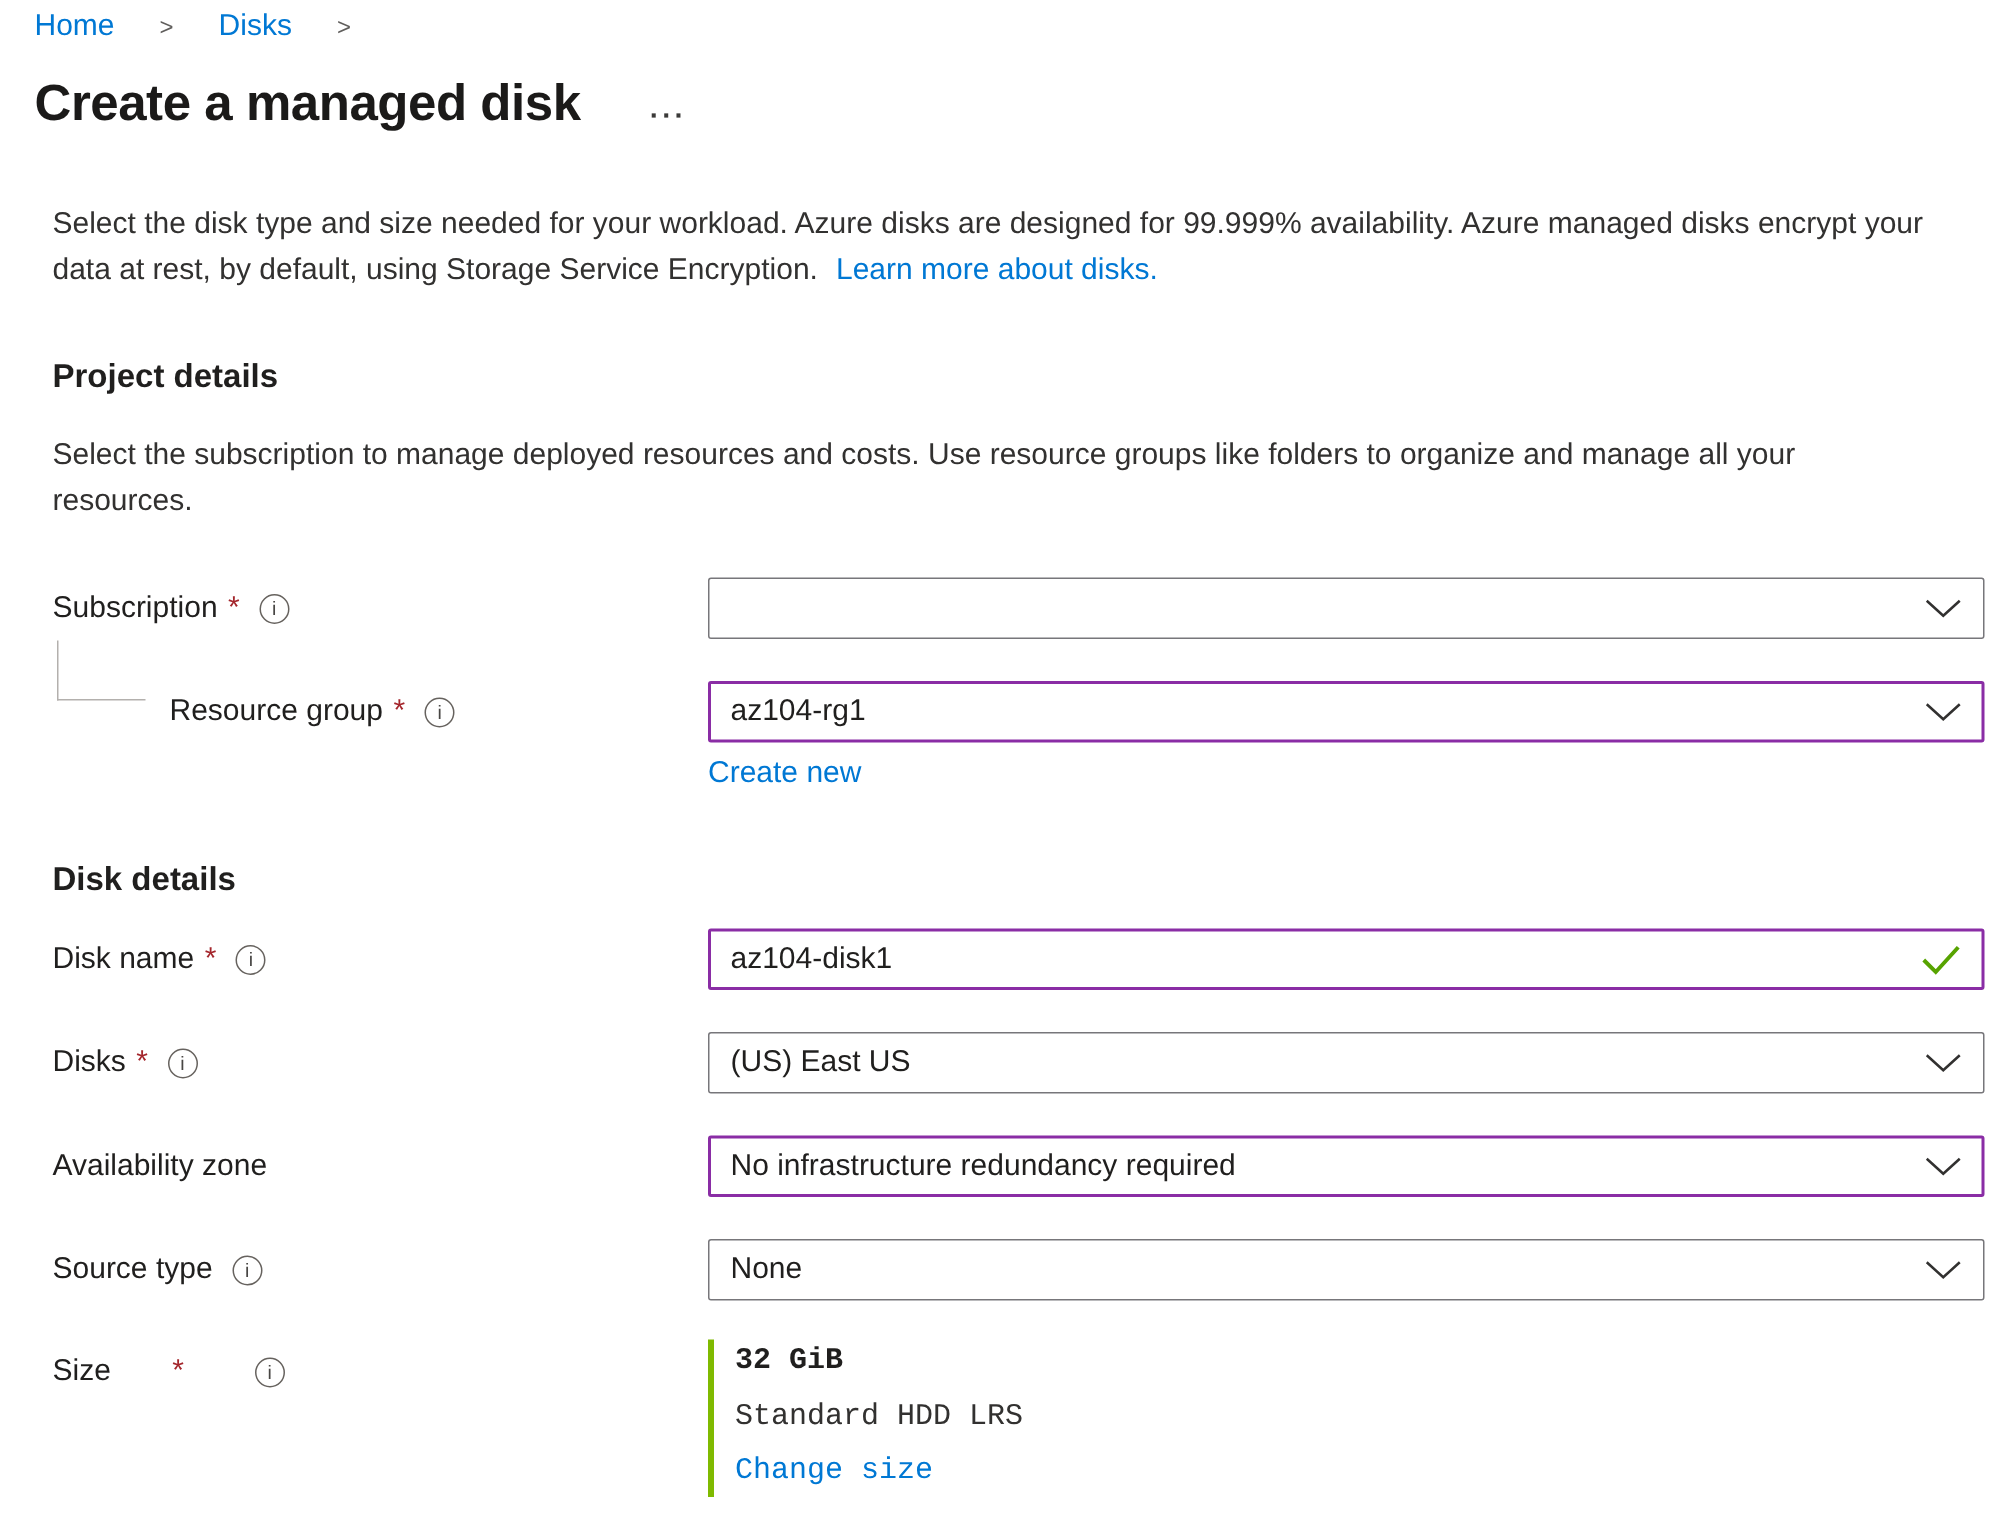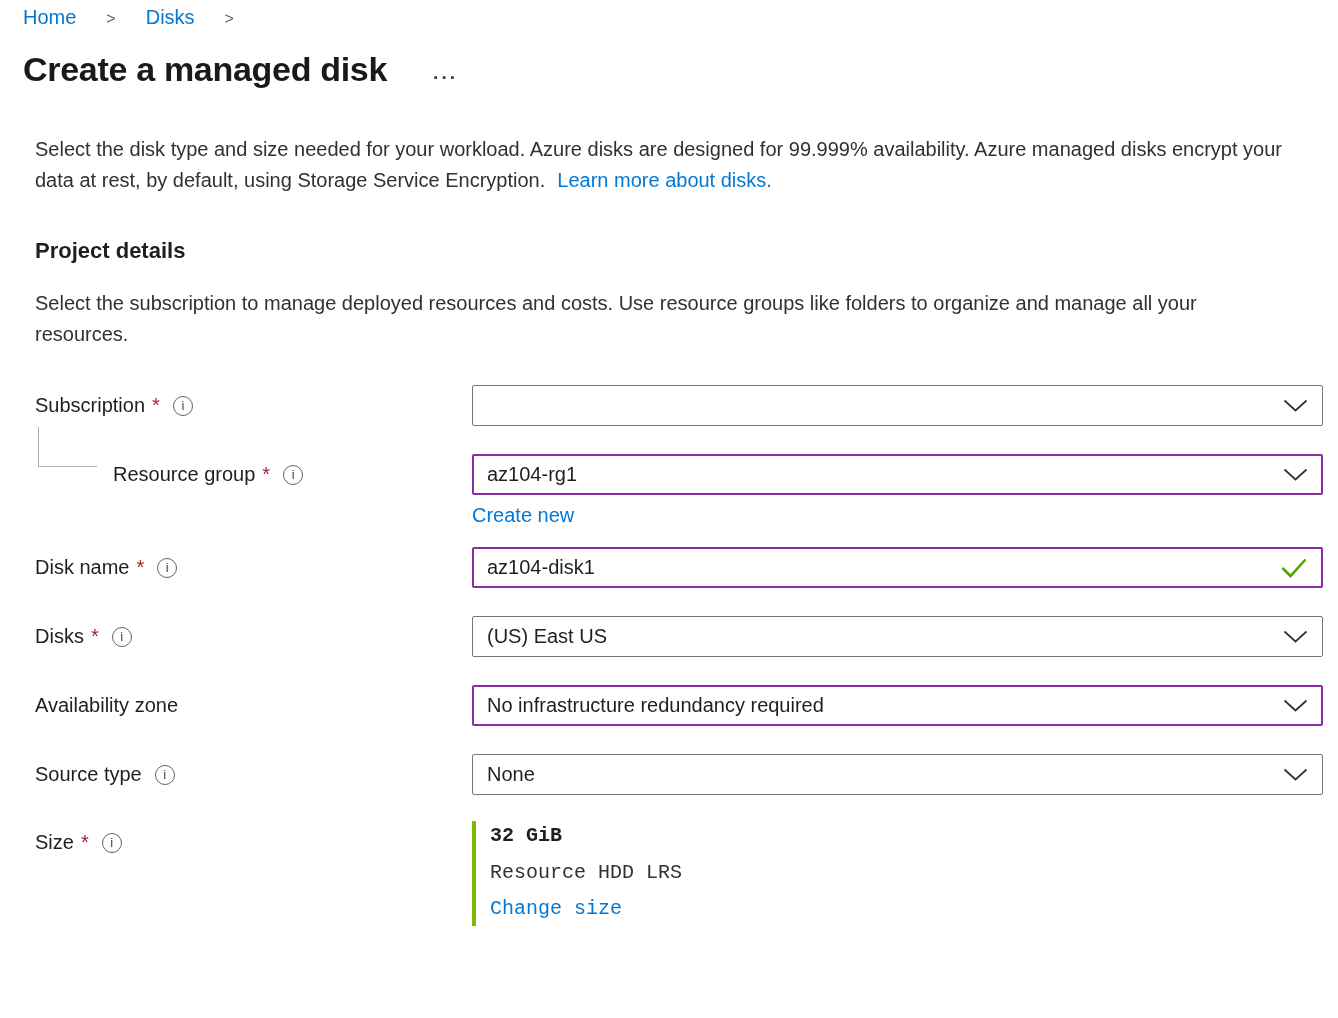--- a/index.html
+++ b/index.html
@@ -58,21 +58,21 @@
   
   .rg-connector {
     position: absolute; left: 3px; top: -27px; width: 59px; height: 40px;
     border-left: 1px solid #b3b0ad; border-bottom: 1px solid #b3b0ad;
   }
   .row.rg .label-col { padding-left: 78px; }
   .create-new-row { margin-top: 9px; margin-left: 437px; font-size: 20px; }
 
   
   .row.size { align-items: flex-start; margin-top: 26px; }
-  .row.size .label-col { margin-top: 10px; }
+  .row.size .label-col { margin-top: 10px; gap: 34px; }
   .size-block { border-left: 4px solid #7fba00; padding: 3px 0 6px 14px; font-family: Liberation Mono, monospace; }
   .size-value { font-size: 20px; font-weight: 700; color: #201f1e; }
   .size-sku { font-size: 20px; margin-top: 14px; color: #323130; }
   .size-change { font-size: 20px; margin-top: 13px; }
 </style>
 </head>
 <body>
 
 <div class="page">
 
@@ -129,20 +129,21 @@
               </svg>
           </span>
         </div>
       </div>
     </div>
     <div class="create-new-row">
       <span class="inline-link">Create new</span>
     </div>
   </div>
 
+  <h2 class="section-heading" style="margin-top:46px;">Disk details</h2>
 
   <div class="form">
 
     <div class="row tight">
       <div class="label-col">
         <span>Disk name</span>
         <span class="req-marker">*</span>
         <span class="info-icon">i</span>
       </div>
       <div class="field-col">
@@ -210,20 +211,20 @@
 
     <div class="row size">
       <div class="label-col">
         <span>Size</span>
         <span class="req-marker">*</span>
         <span class="info-icon">i</span>
       </div>
       <div class="field-col">
         <div class="size-block">
           <div class="size-value">32 GiB</div>
-          <div class="size-sku">Resource HDD LRS</div>
+          <div class="size-sku">Standard HDD LRS</div>
           <div class="size-change"><span class="inline-link">Change size</span></div>
         </div>
       </div>
     </div>
 
   </div>
 </div>
 
 </body></html>

